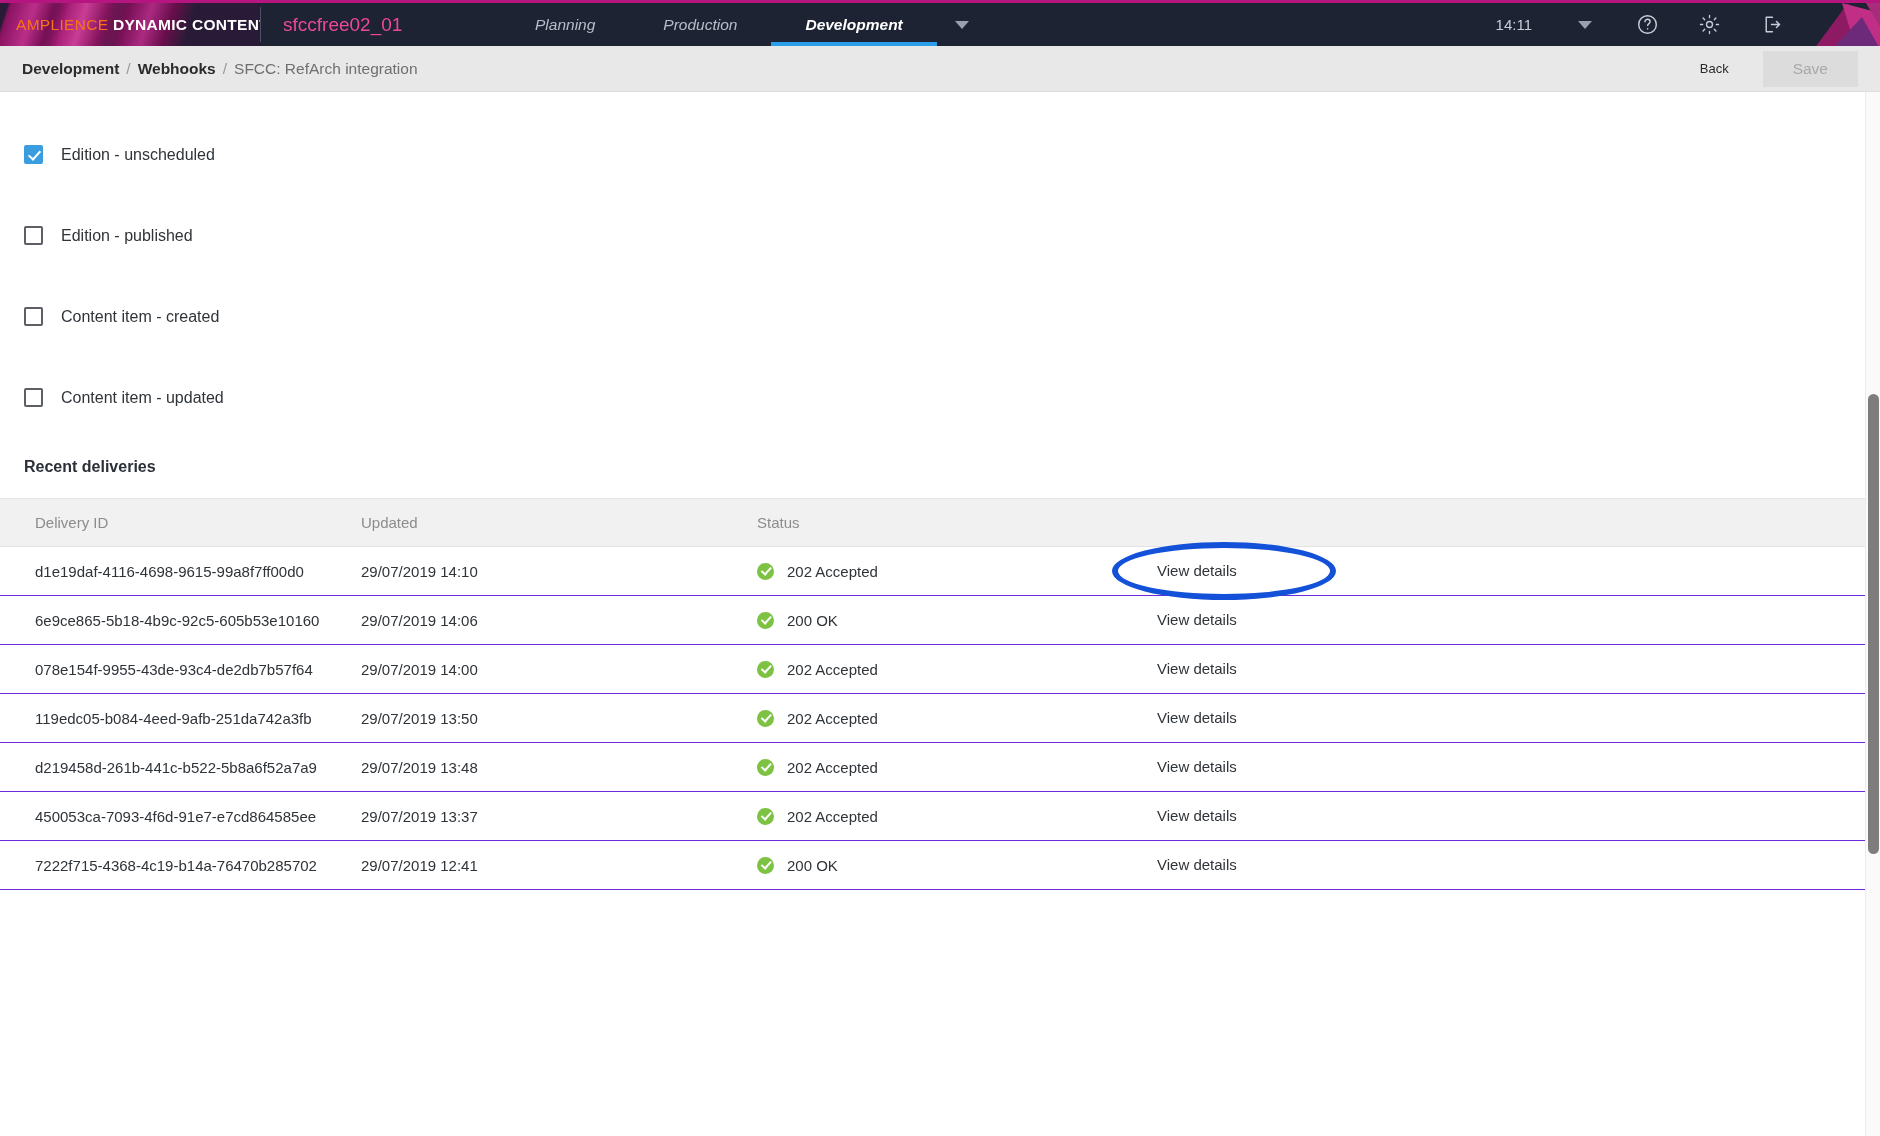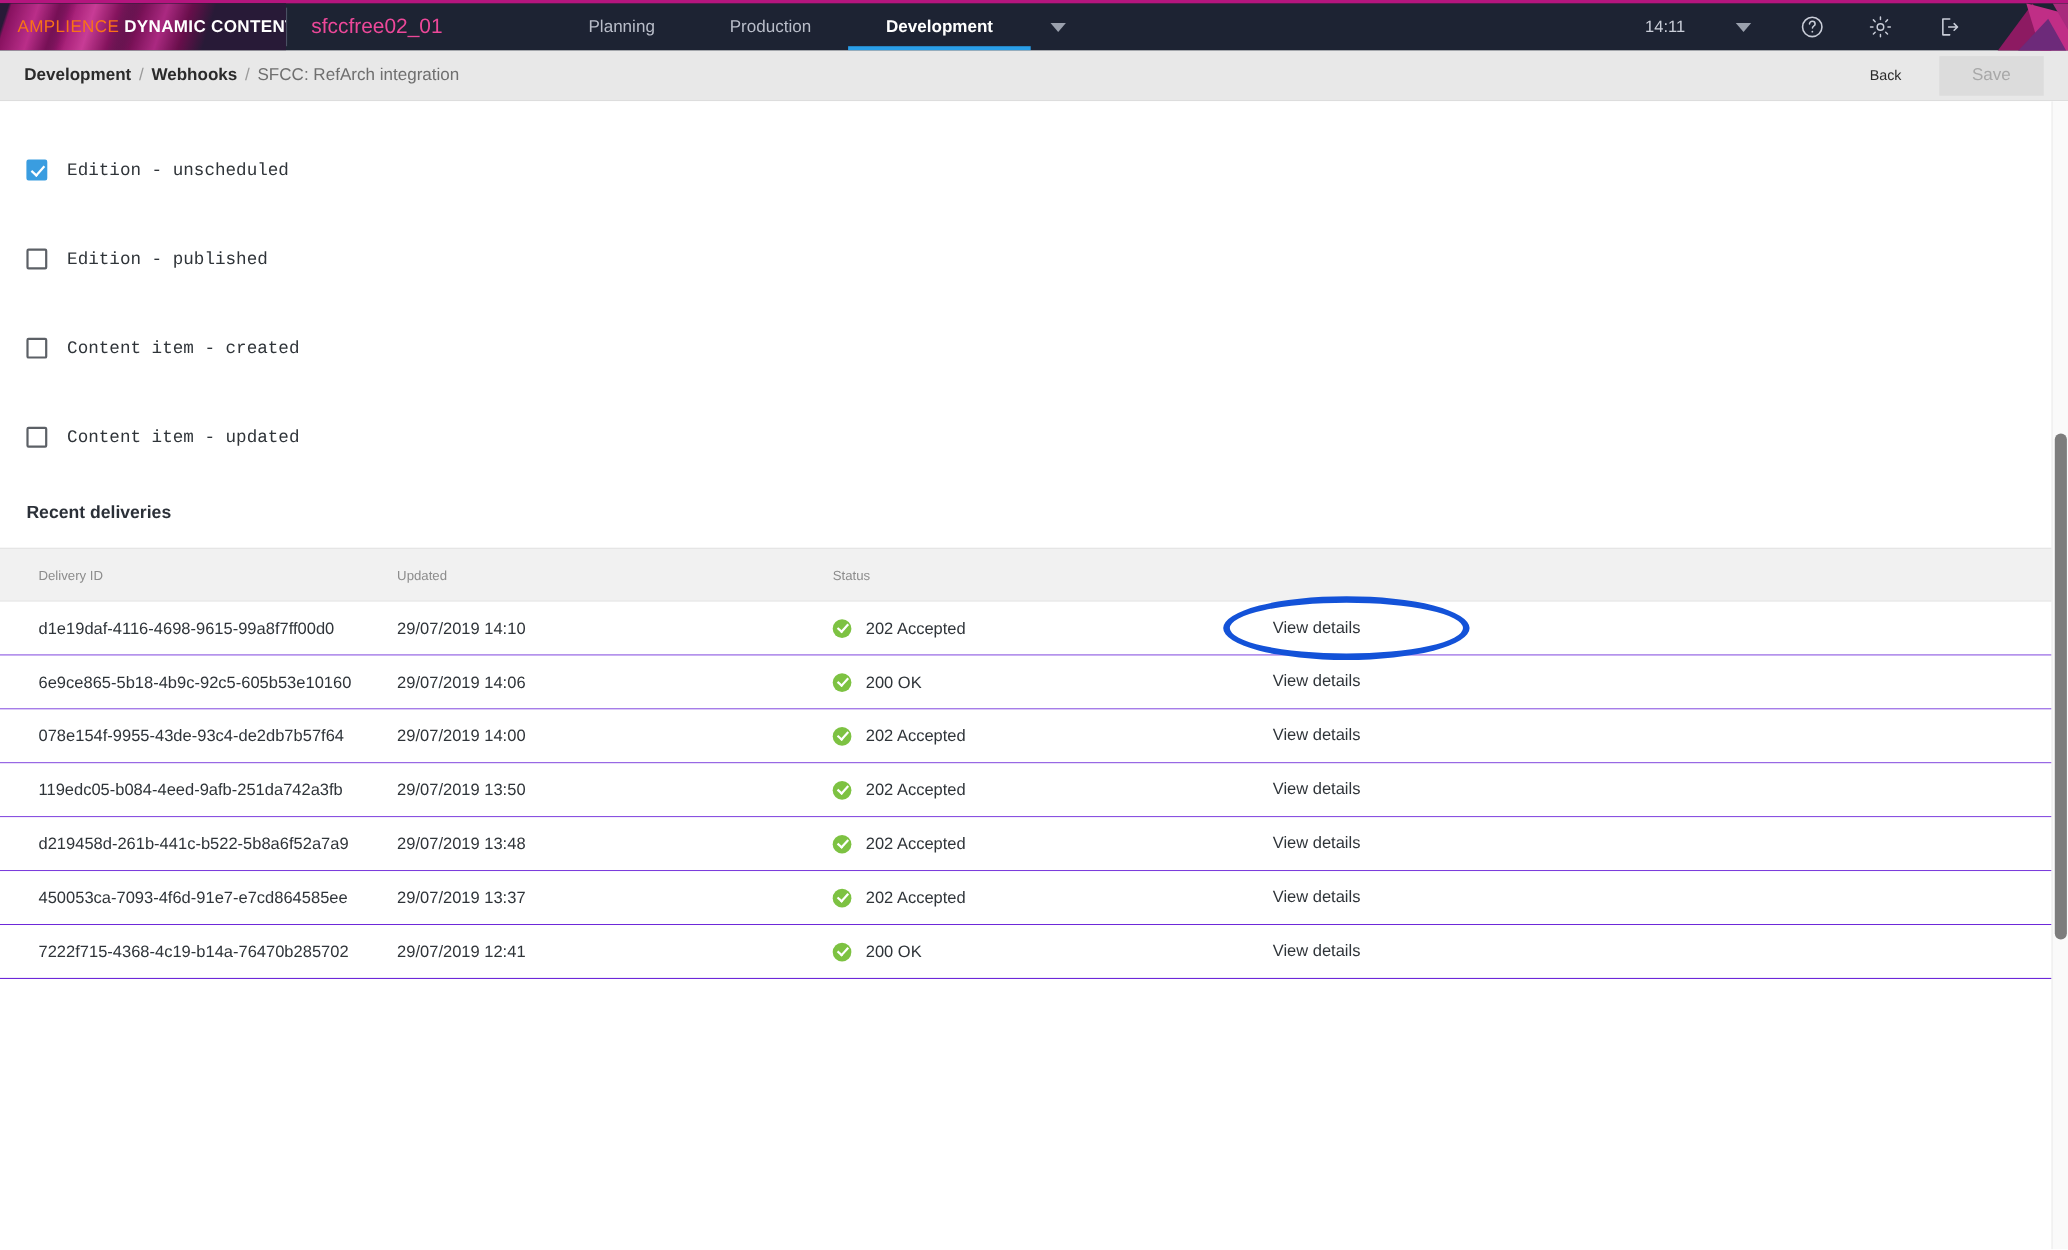--- a/index.html
+++ b/index.html
@@ -74,21 +74,21 @@
   .nav-tab {
     position: relative;
     display: flex;
     align-items: center;
     padding: 0 24px;
     color: #b9bdc9;
     font-size: 15.5px;
     cursor: pointer;
     white-space: nowrap;
   }
-  .nav-tab.wide { padding: 0 34px; }
+  .nav-tab.wide { padding: 0 34px; font-style: italic; }
   .nav-tab.active {
     color: #ffffff;
     font-weight: 600;
   }
   .nav-tab.active::after {
     content: "";
     position: absolute;
     left: 0; right: 0; bottom: 0;
     height: 4px;
     background: #2a9ee8;
@@ -186,21 +186,20 @@
     overflow: hidden;
   }
 
   .checkbox-list { padding: 22px 0 0 0; }
   .cb-row {
     display: flex;
     align-items: center;
     height: 81px;
     padding-left: 24px;
     gap: 18px;
-    font-family: Liberation Mono, monospace;
   }
   .cb-box {
     width: 19px; height: 19px;
     border: 2px solid #5c6066;
     border-radius: 2px;
     background: #ffffff;
     flex: 0 0 19px;
     cursor: pointer;
     position: relative;
   }
@@ -250,21 +249,21 @@
     border-bottom: 1px solid #6d28d9;
     background: #ffffff;
   }
   .c-id     { width: 361px; padding-left: 35px; flex: 0 0 361px; }
   .c-upd    { width: 396px; padding-left: 0;    flex: 0 0 396px; }
   .c-status { width: 400px; display: flex; align-items: center; gap: 13px; flex: 0 0 400px; }
   .c-act    { flex: 1 1 auto; position: relative; }
 
   .t-head .c-id, .t-head .c-upd, .t-head .c-status {
     color: #8c8c8c;
-    font-size: 12px;
+    font-size: 15px;
   }
   .t-row .c-id, .t-row .c-upd {
     color: #2f3439;
     font-size: 15px;
   }
   .status-txt { color: #2f3439; font-size: 15px; }
   .status-dot {
     width: 17px; height: 17px;
     border-radius: 50%;
     background: #7dc242;

